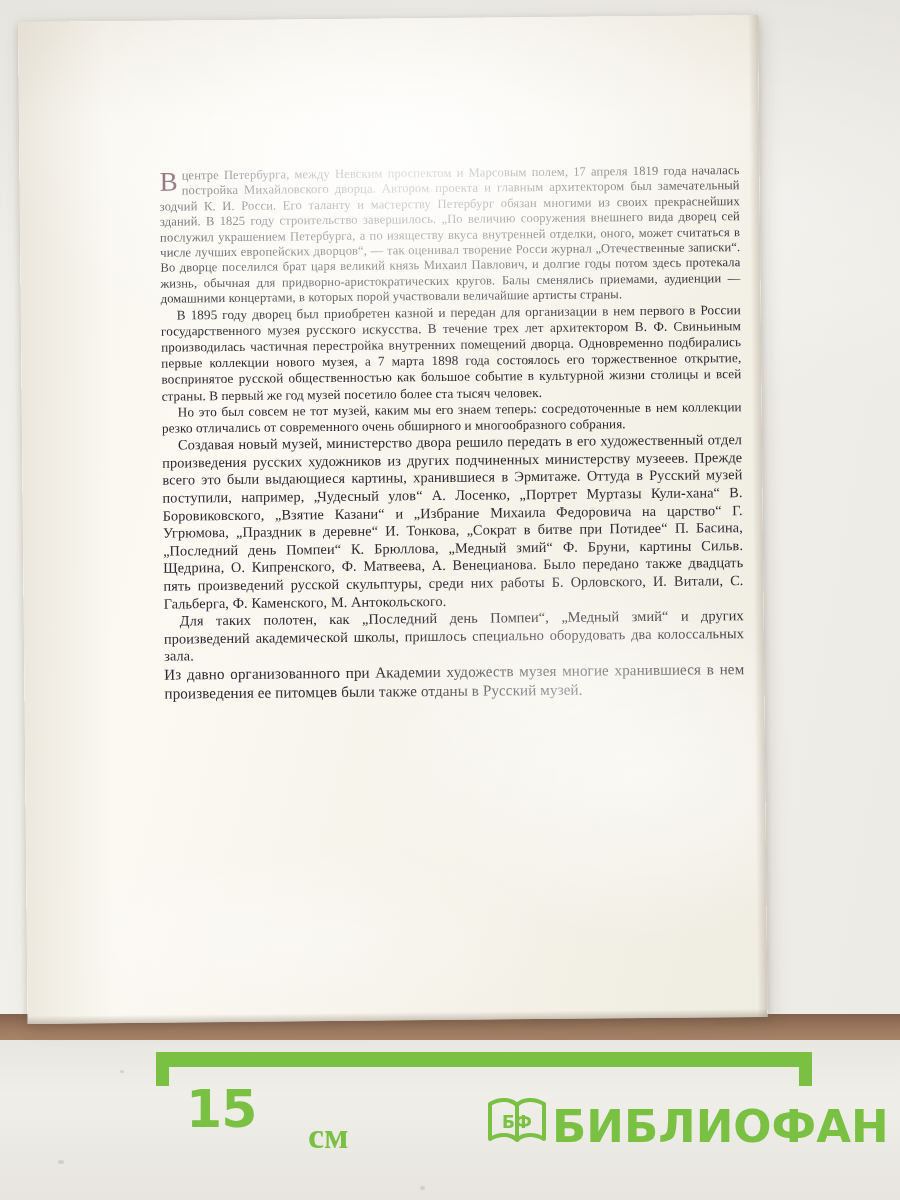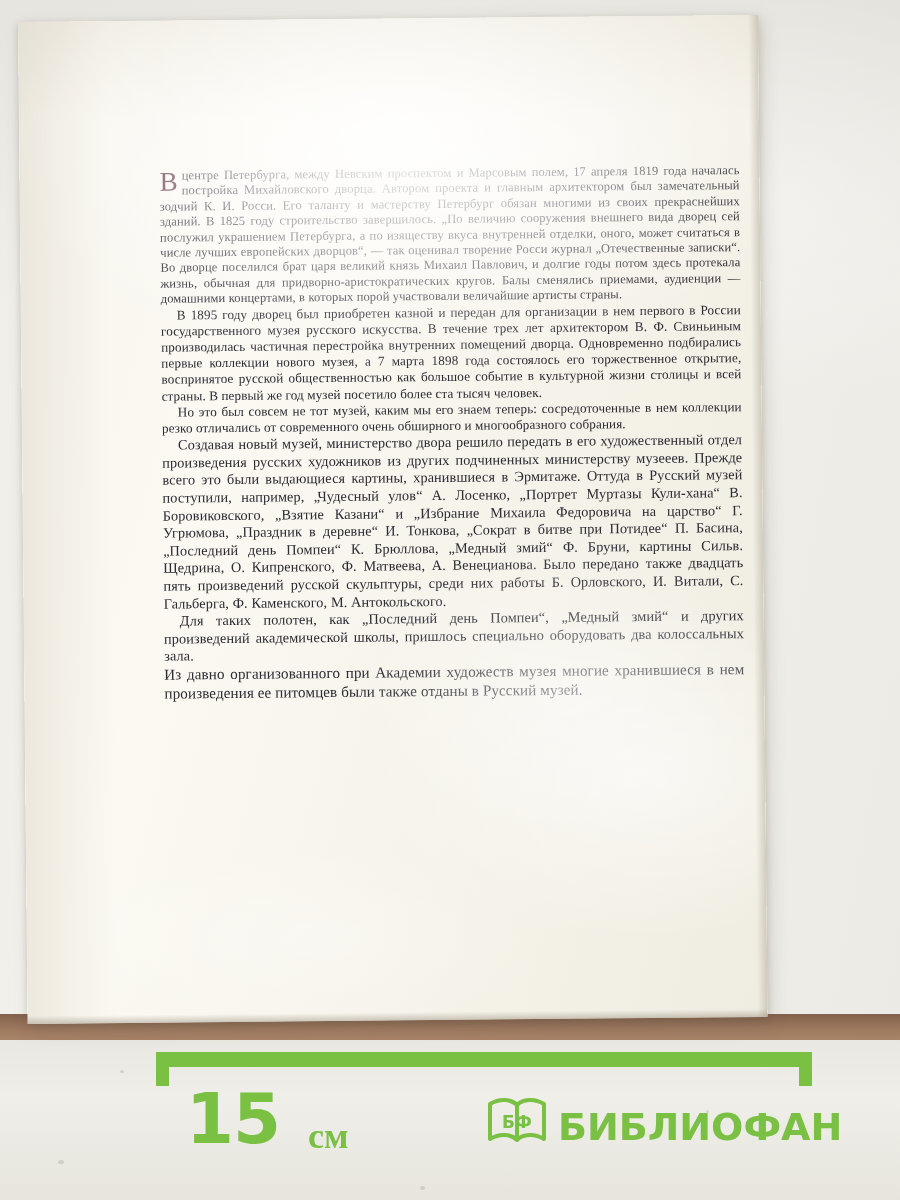--- a/index.html
+++ b/index.html
@@ -180,24 +180,24 @@
     width: 13px;
     height: 34px;
     background: #79c043;
   }
   .scalebar-cap-left { left: 0; }
   .scalebar-cap-right { right: 0; }
 
   .scale-number {
     position: absolute;
     left: 30px;
-    top: 30px;
+    top: 20px;
     font-family: "DejaVu Sans", sans-serif;
     font-weight: 700;
-    font-size: 69px;
+    font-size: 52px;
     line-height: 74px;
     color: #79c043;
     letter-spacing: -1px;
   }
   .scale-unit {
     position: absolute;
     left: 152px;
     top: 66px;
     font-family: Liberation Serif, serif;
     font-weight: 700;
@@ -205,32 +205,32 @@
     line-height: 36px;
     color: #79c043;
   }
 
   .brand {
     position: absolute;
     left: 330px;
     top: 42px;
     display: flex;
     align-items: center;
-    gap: 10px;
+    gap: 4px;
   }
   .brand-logo {
     width: 62px;
     height: 52px;
     position: relative;
   }
   .brand-logo svg { display: block; }
   .brand-text {
     font-family: "DejaVu Sans", sans-serif;
     font-weight: 700;
-    font-size: 38px;
+    font-size: 45px;
     line-height: 38px;
     color: #79c043;
     letter-spacing: 0px;
     margin-top: 14px;
   }
 
   
   .speck {
     position: absolute;
     background: rgba(130,120,106,0.22);

